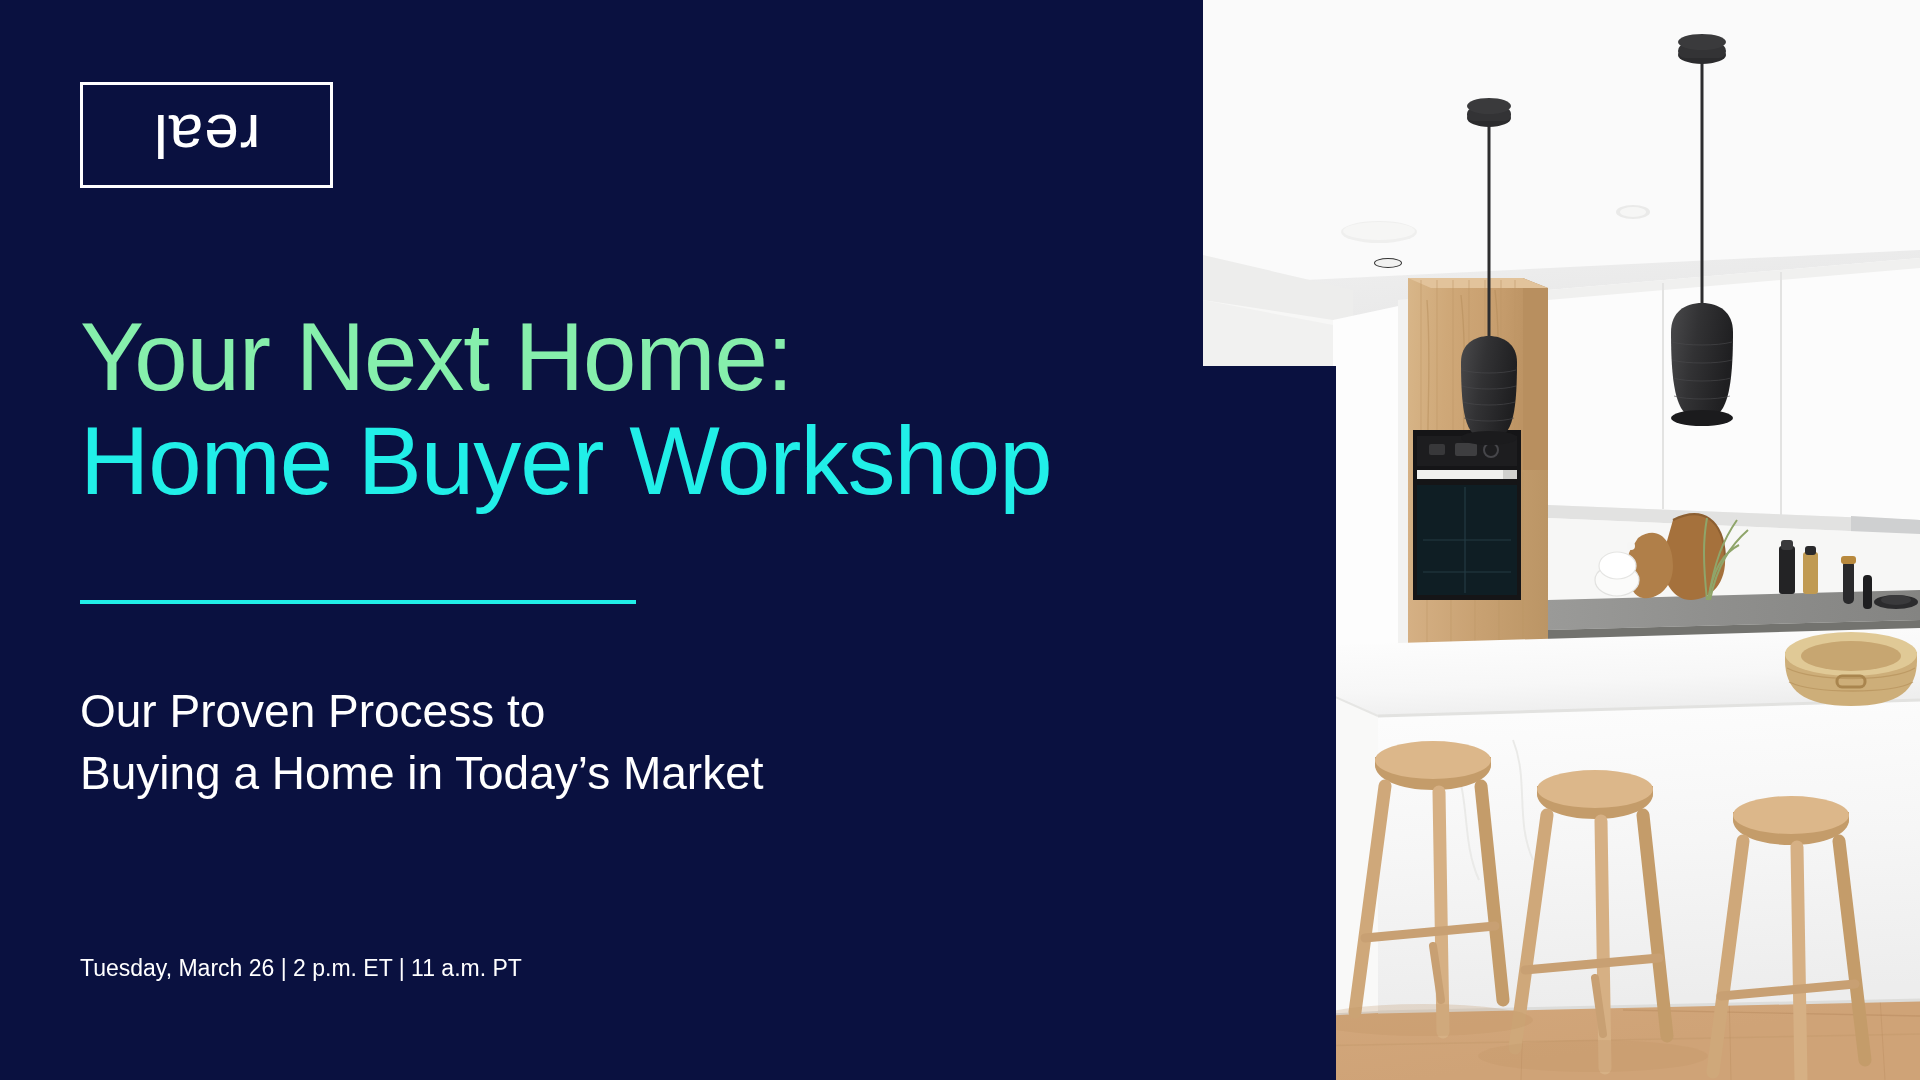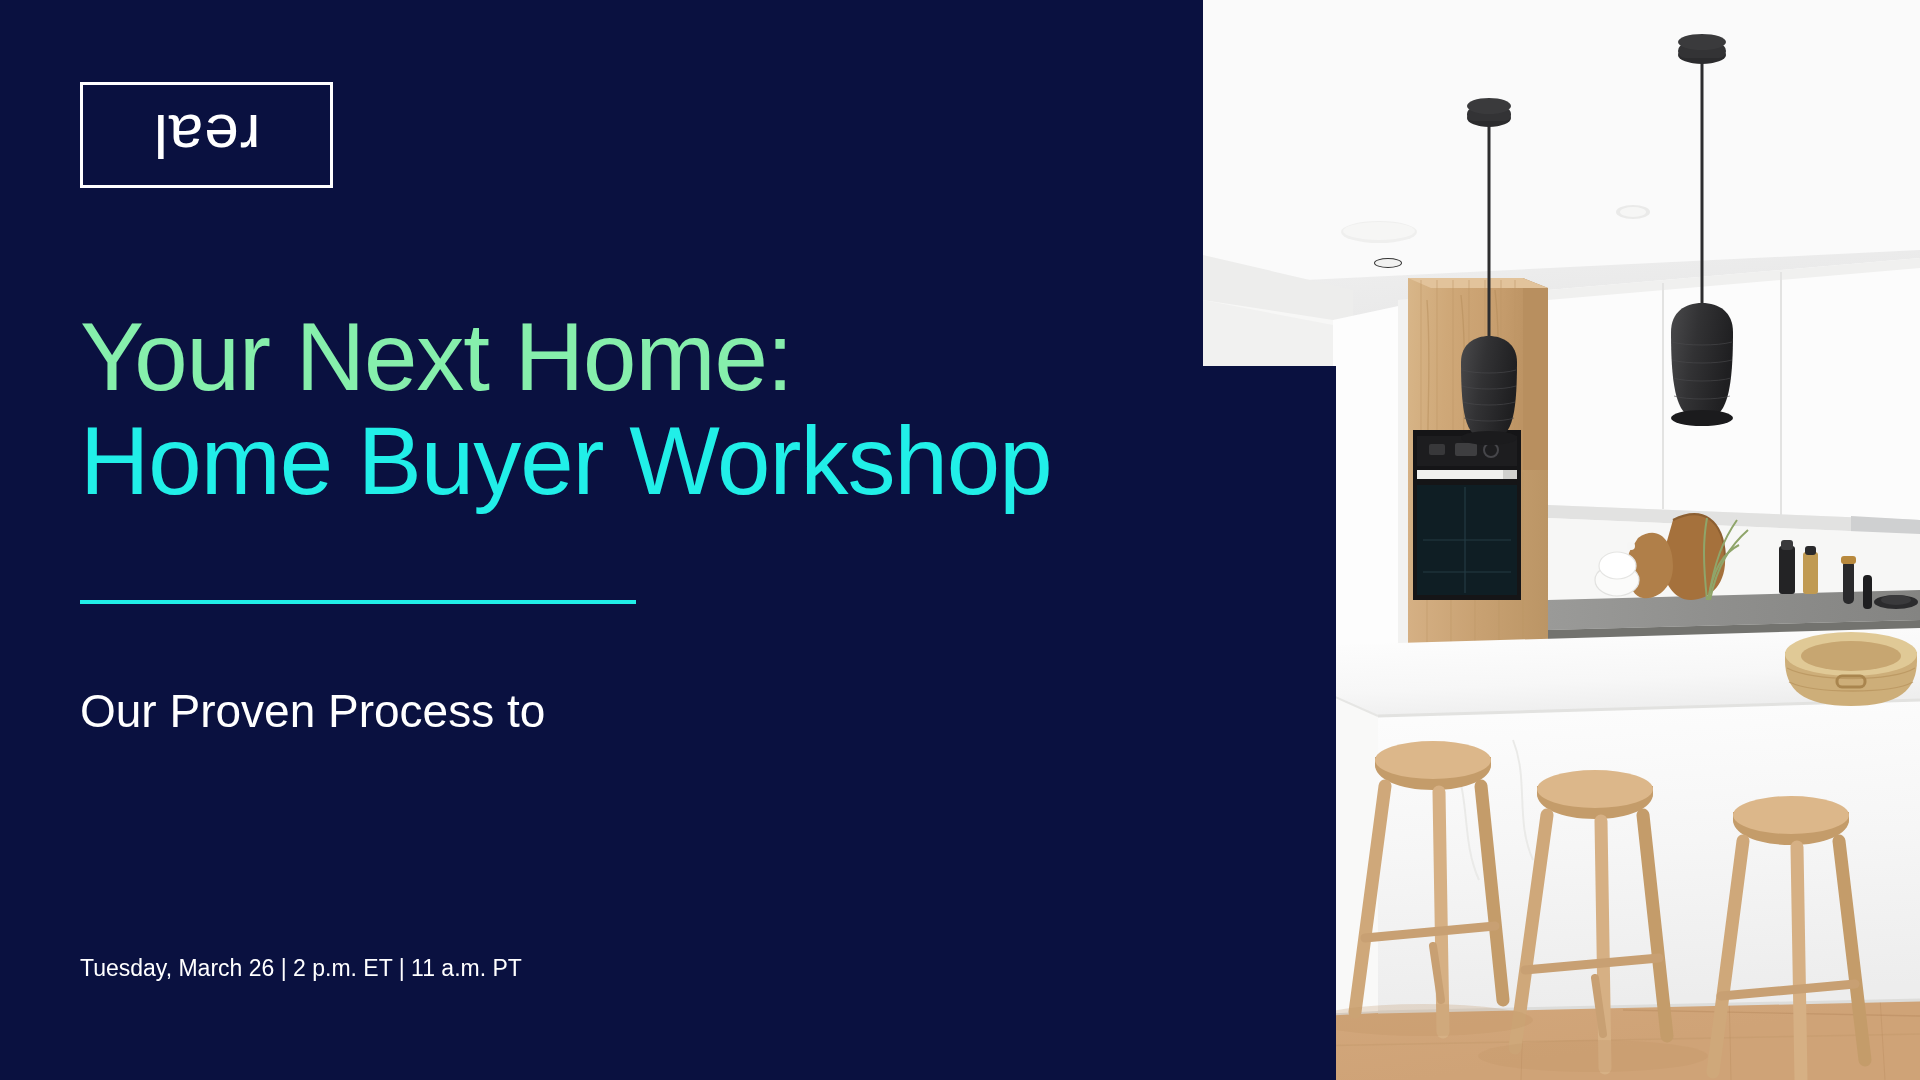--- a/index.html
+++ b/index.html
@@ -468,18 +468,19 @@
 
     <div id="headline">
       <div class="hl-line" id="headline-line1">Your Next Home:</div>
       <div class="hl-line" id="headline-line2">Home Buyer Workshop</div>
     </div>
 
     <div id="divider"></div>
 
     <div id="subtitle">
       <div class="sub-line">Our Proven Process to</div>
+      <div class="sub-line">Buying a Home in Today’s Market</div>
     </div>
 
     <div id="date-line">Tuesday, March 26 | 2 p.m. ET | 11 a.m. PT</div>
 
   </div>
 </div>
 
 </body></html>

